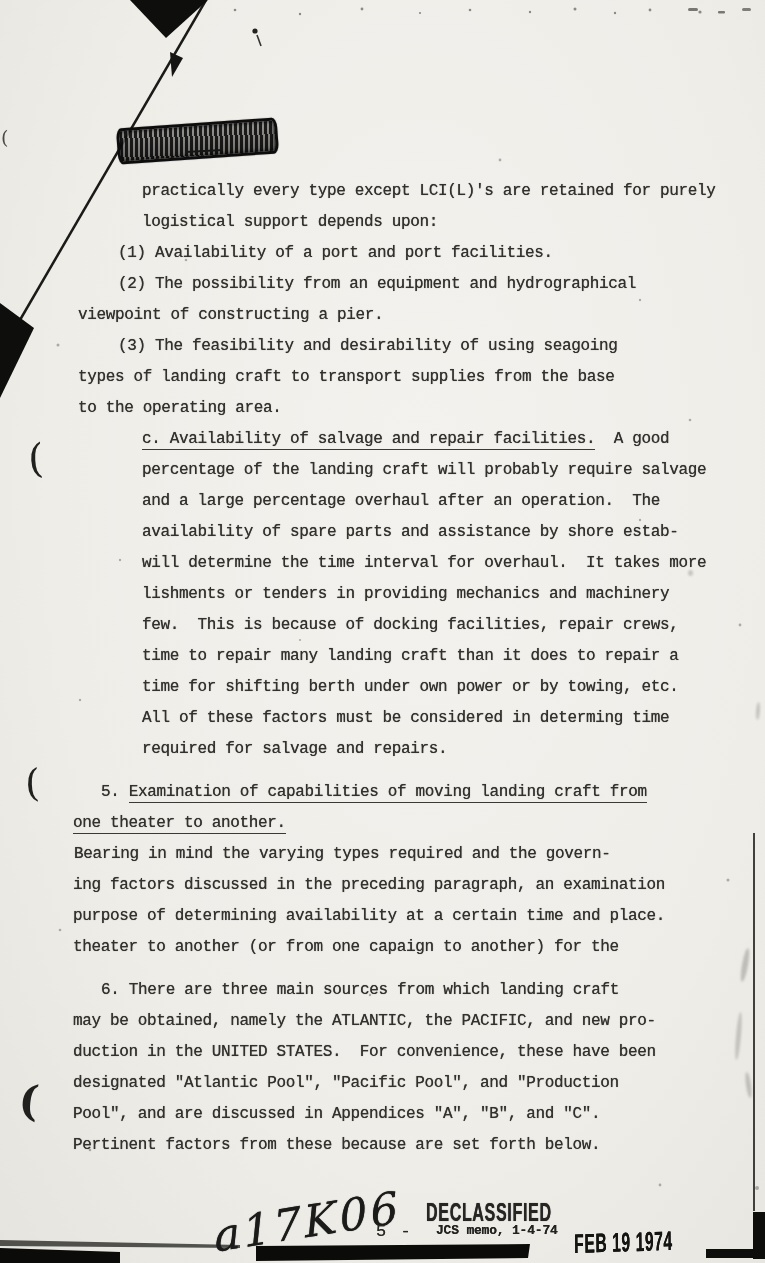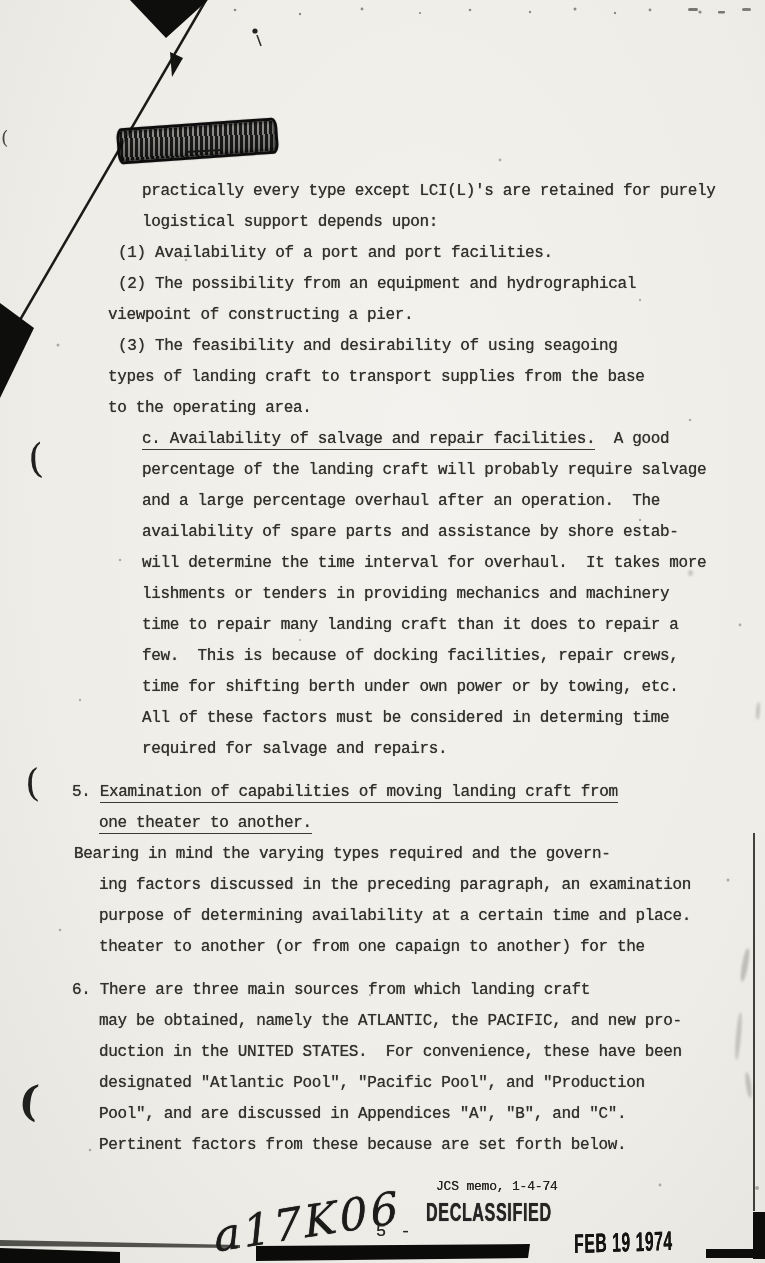--- a/index.html
+++ b/index.html
@@ -13,23 +13,23 @@
     background:radial-gradient(ellipse at 55% 38%, #f4f2ee 0%, #efede8 62%, #e6e4df 100%);
   }
   
   .doc{
     position:absolute;left:0;top:176px;width:765px;
     color:#32312d;font-size:16px;line-height:31px;letter-spacing:-0.35px;
   }
   .line{white-space:pre;height:31px;text-shadow:0 0 0.7px rgba(48,47,42,0.9);}
   .ind-q{padding-left:142px;}
   .ind-li{padding-left:118px;}
-  .ind-lc{padding-left:108px;}
-  .ind-flush{padding-left:99px;}
-  .ind-num{padding-left:72px;}
+  .ind-lc{padding-left:78px;}
+  .ind-flush{padding-left:73px;}
+  .ind-num{padding-left:101px;}
   .ind-pi{padding-left:74px;}
   .gap{margin-top:12px;}
   .ul{border-bottom:1.5px solid #3a3934;padding-bottom:1px;}
   
   .redact{
     position:absolute;left:117px;top:123px;width:155px;height:30px;
     transform:rotate(-4deg);
     border:3px solid #0d0d0d;border-radius:5px/10px;
     background:
       repeating-linear-gradient(91deg, rgba(12,12,12,.85) 0 3px, rgba(205,202,196,.35) 3px 5px),
@@ -63,22 +63,22 @@
   }
   .declass{
     position:absolute;left:426px;top:1197px;
     font-family:"Liberation Sans","DejaVu Sans",sans-serif;
     font-weight:700;font-size:26px;letter-spacing:1px;color:#171716;
     transform:scale(0.62,1);transform-origin:left top;
     opacity:.93;text-shadow:0 0 1px #111;
     white-space:nowrap;
   }
   .memoline{
-    position:absolute;left:436px;top:1179px;
-    font-size:13px;font-weight:400;letter-spacing:-0.2px;color:#222220;
+    position:absolute;left:436px;top:1223px;
+    font-size:13px;font-weight:700;letter-spacing:-0.2px;color:#222220;
     text-shadow:0 0 .6px rgba(30,30,28,.9);white-space:nowrap;
   }
   .byline{
     position:absolute;left:436px;top:1240px;
     font-size:13px;font-weight:700;letter-spacing:-0.2px;color:#222220;
     text-shadow:0 0 .6px rgba(30,30,28,.9);white-space:nowrap;margin-top:38px;
   }
   .datestamp{
     position:absolute;left:574px;top:1229px;
     font-family:"Liberation Sans","DejaVu Sans",sans-serif;
@@ -178,22 +178,22 @@
       <div class="line ind-lc"><span>viewpoint of constructing a pier.</span></div>
       <div class="line ind-li"><span>(3) The feasibility and desirability of using seagoing</span></div>
       <div class="line ind-lc"><span>types of landing craft to transport supplies from the base</span></div>
       <div class="line ind-lc"><span>to the operating area.</span></div>
       <div class="line ind-q"><span class="ul">c. Availability of salvage and repair facilities.</span><span>  A good</span></div>
       <div class="line ind-q"><span>percentage of the landing craft will probably require salvage</span></div>
       <div class="line ind-q"><span>and a large percentage overhaul after an operation.  The</span></div>
       <div class="line ind-q"><span>availability of spare parts and assistance by shore estab-</span></div>
       <div class="line ind-q"><span>will determine the time interval for overhaul.  It takes more</span></div>
       <div class="line ind-q"><span>lishments or tenders in providing mechanics and machinery</span></div>
+      <div class="line ind-q"><span>few.  This is because of docking facilities, repair crews,</span></div>
       <div class="line ind-q"><span>time to repair many landing craft than it does to repair a</span></div>
-      <div class="line ind-q"><span>few.  This is because of docking facilities, repair crews,</span></div>
       <div class="line ind-q"><span>time for shifting berth under own power or by towing, etc.</span></div>
       <div class="line ind-q"><span>All of these factors must be considered in determing time</span></div>
       <div class="line ind-q"><span>required for salvage and repairs.</span></div>
       <div class="line ind-num gap"><span>5. </span><span class="ul">Examination of capabilities of moving landing craft from</span></div>
       <div class="line ind-flush"><span class="ul">one theater to another.</span></div>
       <div class="line ind-pi"><span>Bearing in mind the varying types required and the govern-</span></div>
       <div class="line ind-flush"><span>ing factors discussed in the preceding paragraph, an examination</span></div>
       <div class="line ind-flush"><span>purpose of determining availability at a certain time and place.</span></div>
       <div class="line ind-flush"><span>theater to another (or from one capaign to another) for the</span></div>
       <div class="line ind-num gap"><span>6. There are three main sources from which landing craft</span></div>

